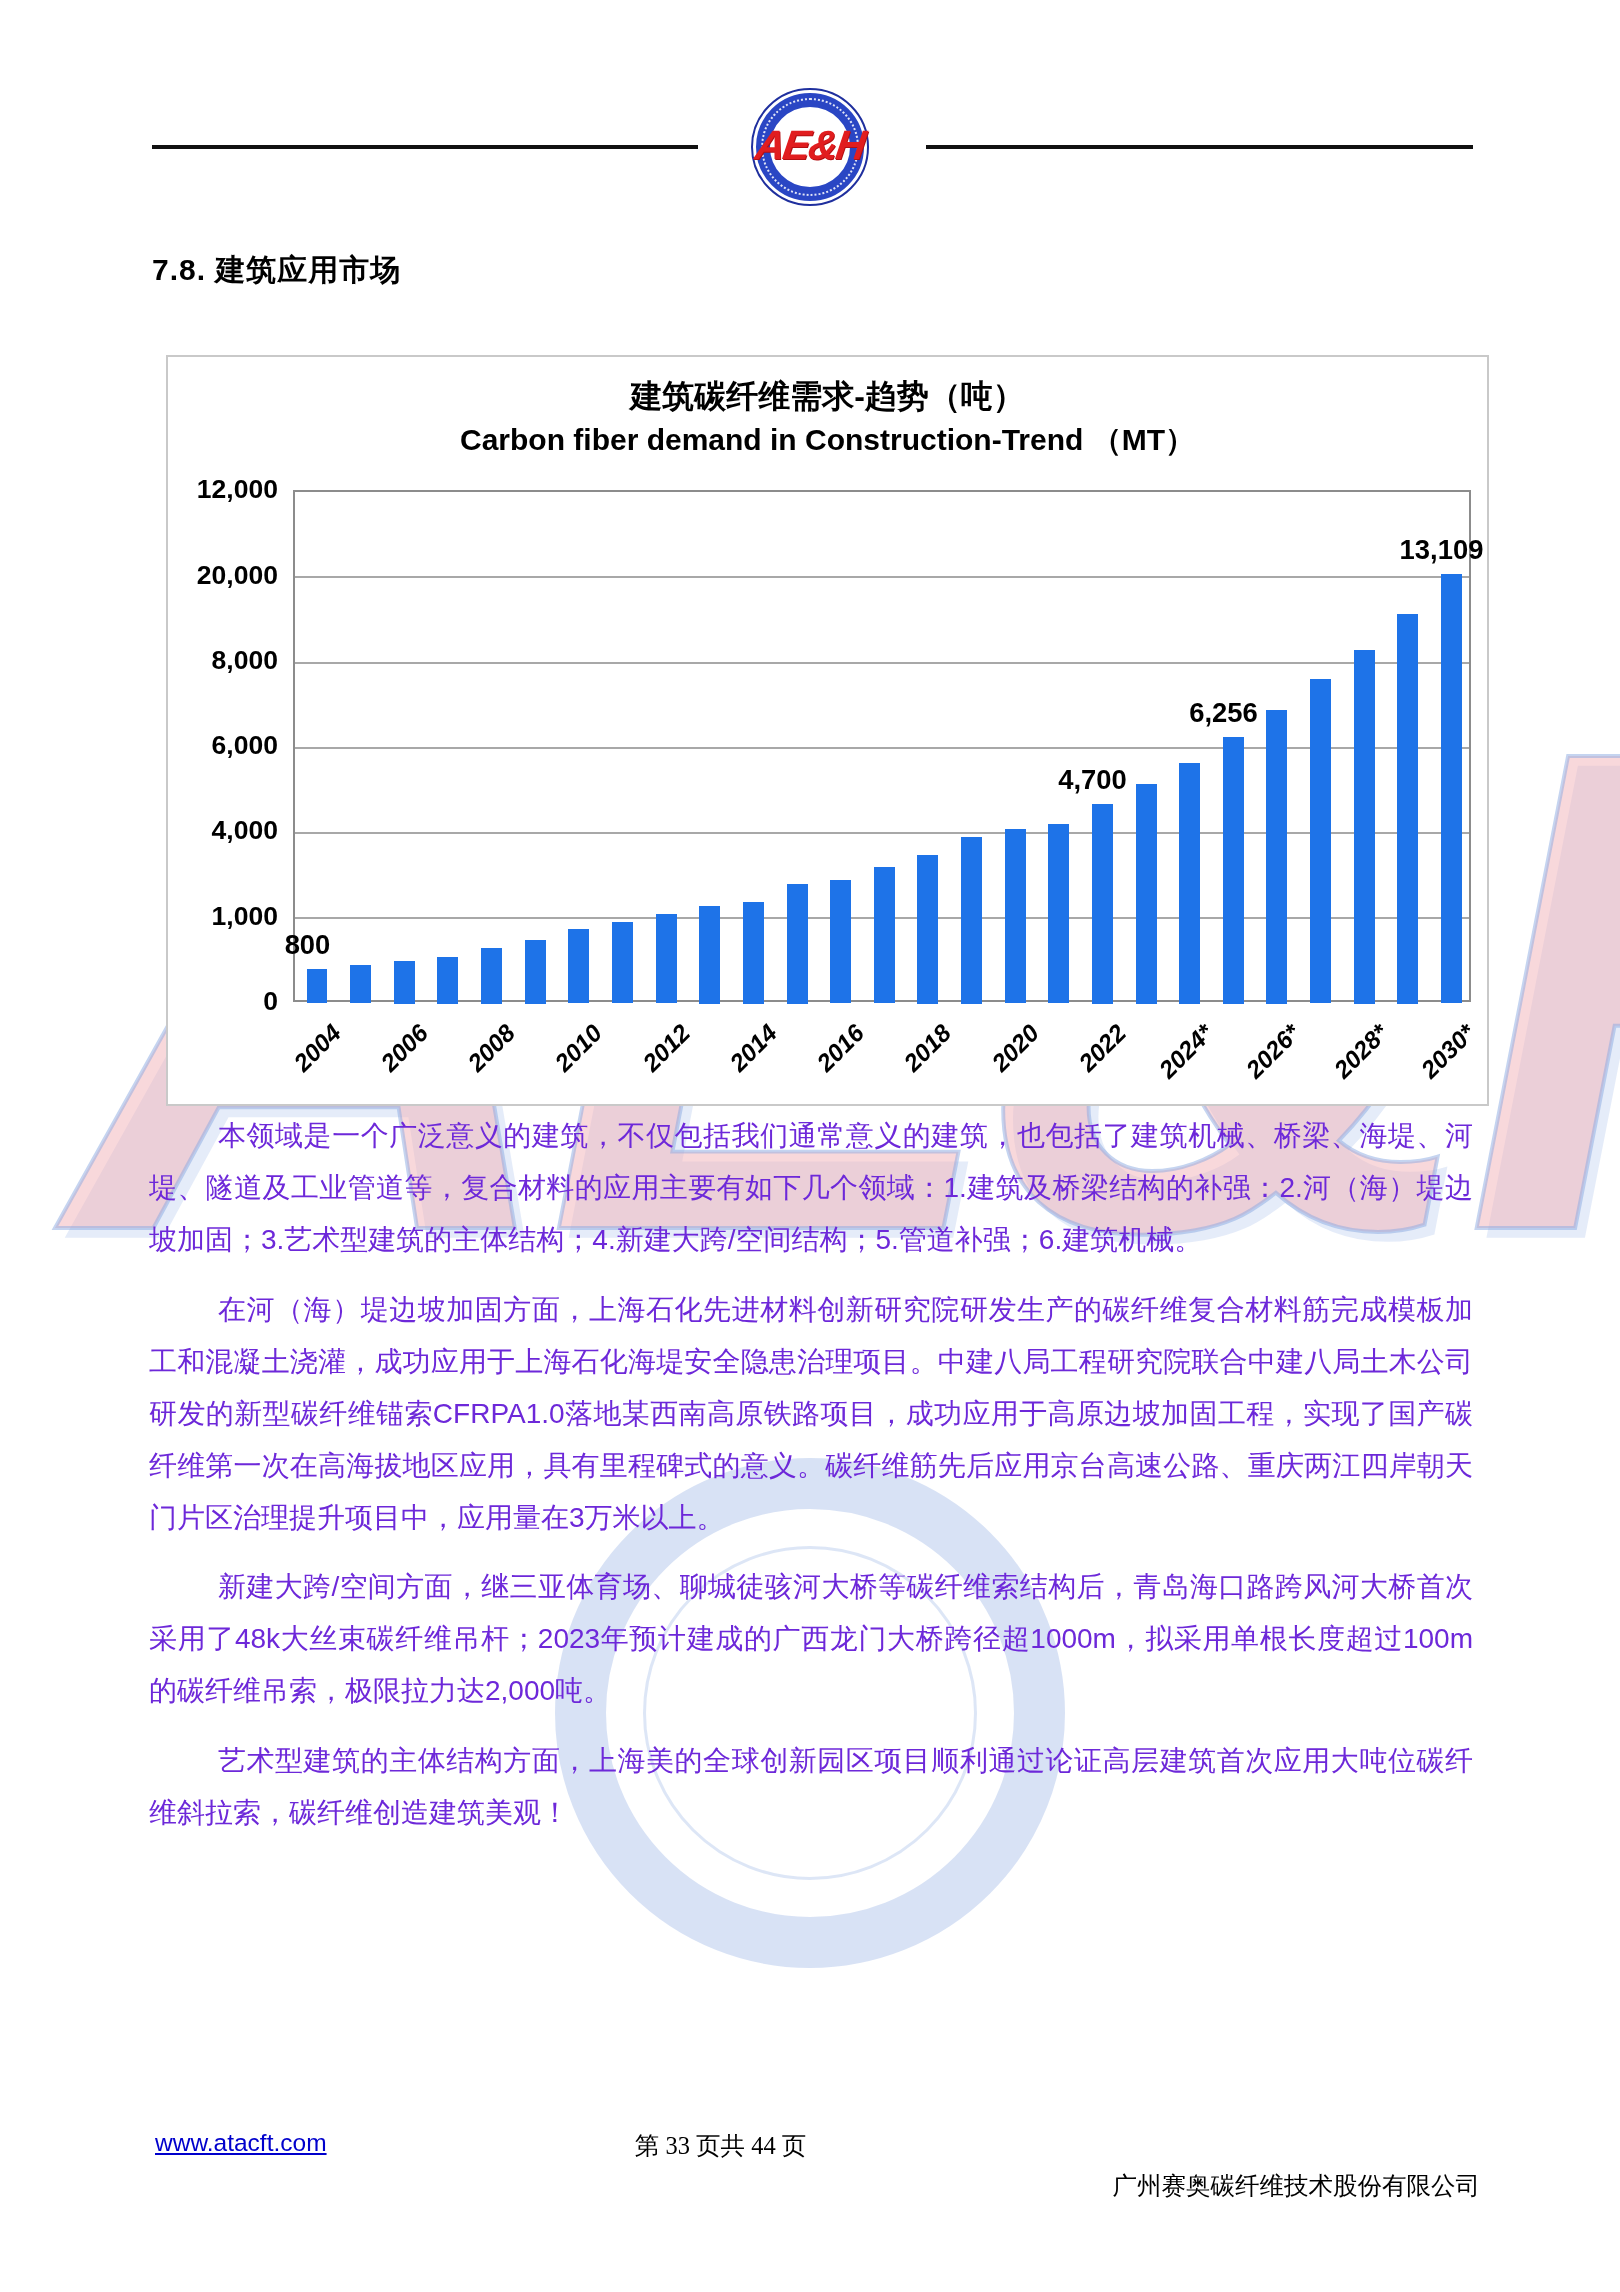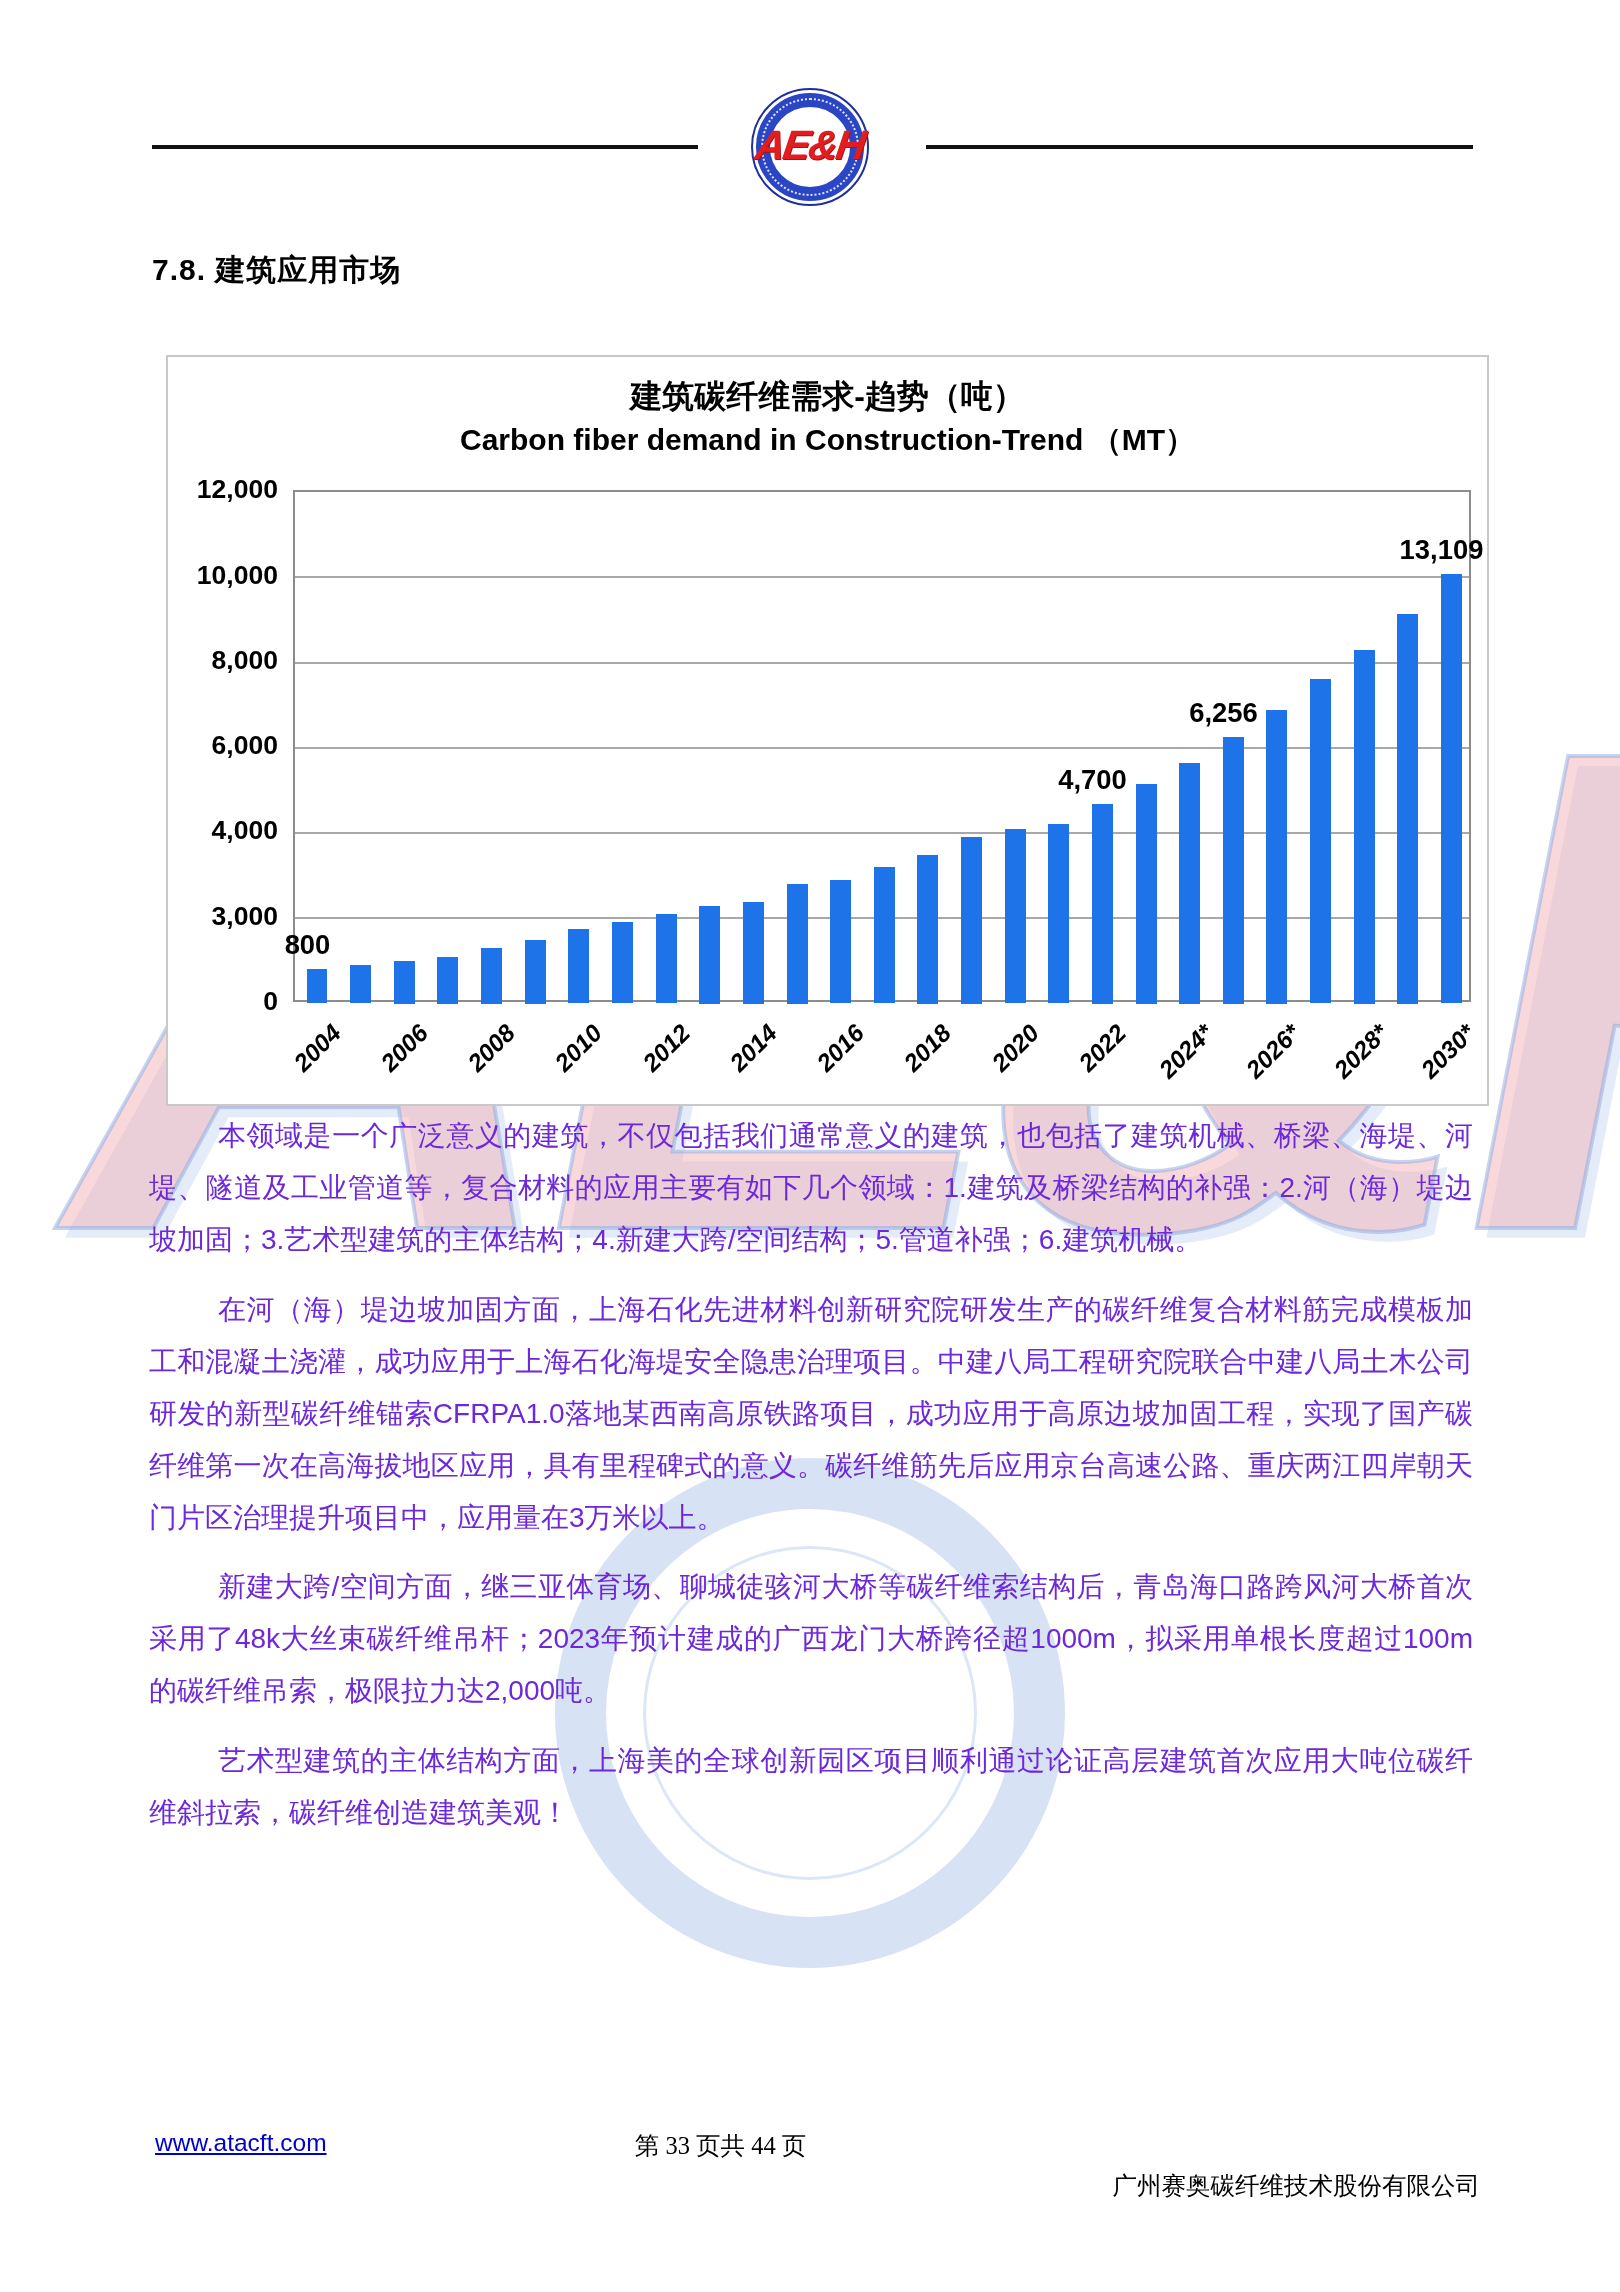--- a/index.html
+++ b/index.html
@@ -113,25 +113,25 @@
     <div class="logo-text">AE&amp;H</div>
   </div>
 
   <div class="section-heading">7.8. 建筑应用市场</div>
 
   <div class="chart-box">
     <div class="chart-title-zh">建筑碳纤维需求-趋势（吨）</div>
     <div class="chart-title-en">Carbon fiber demand in Construction-Trend （MT）</div>
     <div class="yticks" id="yticks">
         <div class="ytick" style="top: 496px;">0</div>
-        <div class="ytick" style="top: 411px;">3,000</div>
+        <div class="ytick" style="top: 411px;">1,000</div>
         <div class="ytick" style="top: 325px;">4,000</div>
         <div class="ytick" style="top: 240px;">6,000</div>
         <div class="ytick" style="top: 155px;">8,000</div>
-        <div class="ytick" style="top: 70px;">10,000</div>
+        <div class="ytick" style="top: 70px;">20,000</div>
         <div class="ytick" style="top: -15.7px;">12,000</div>
       </div>
     <div class="plot" id="plot">
         <div class="gridline" style="top: 425px;"></div>
         <div class="gridline" style="top: 340px;"></div>
         <div class="gridline" style="top: 255px;"></div>
         <div class="gridline" style="top: 170px;"></div>
         <div class="gridline" style="top: 84px;"></div>
         <div class="bar" style="left: 11.5px; top: 477px; height: 34px; background: rgb(30, 115, 232);"></div>
         <div class="bar-label" style="left: -61px; top: 436px;">800</div>

